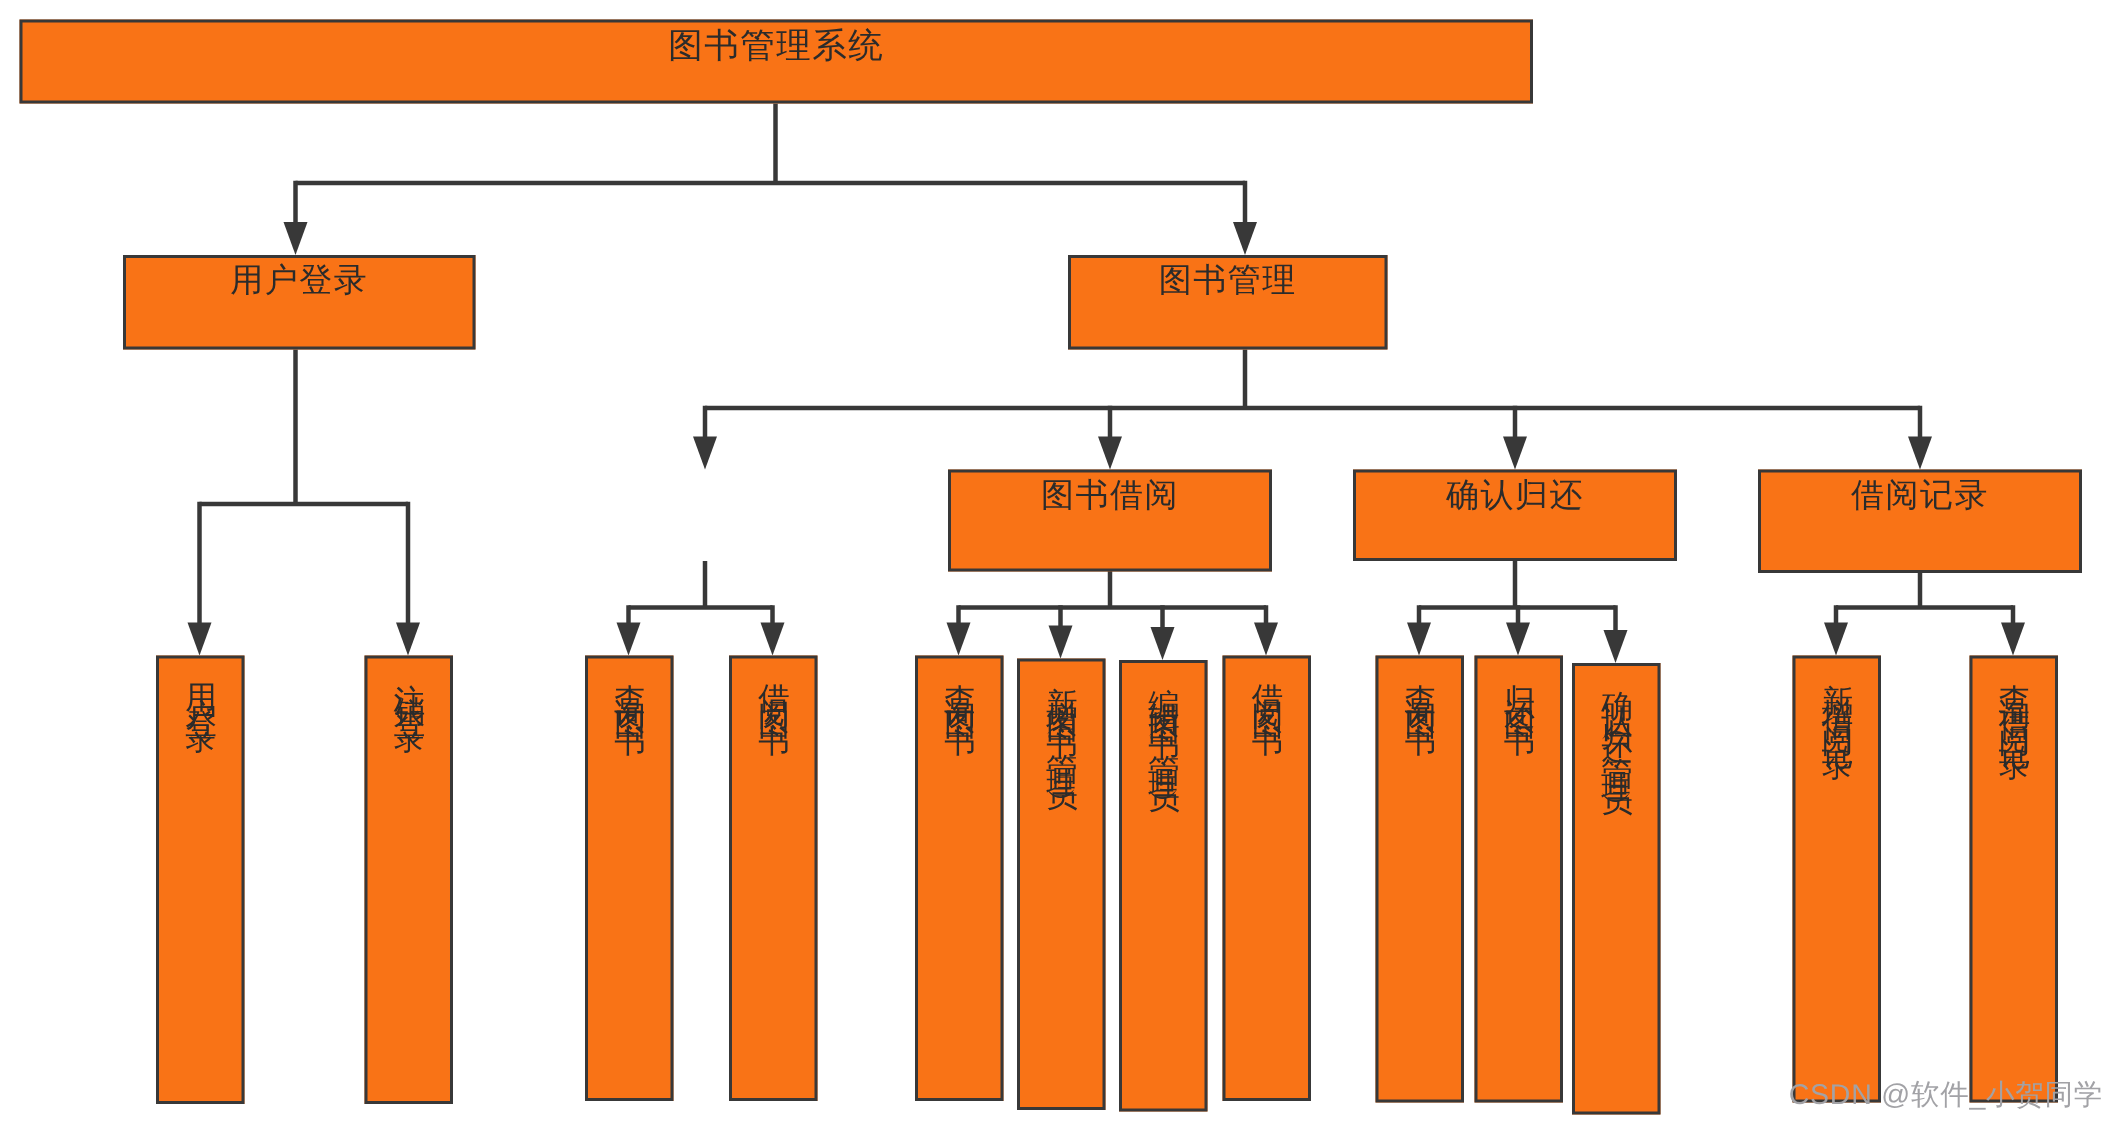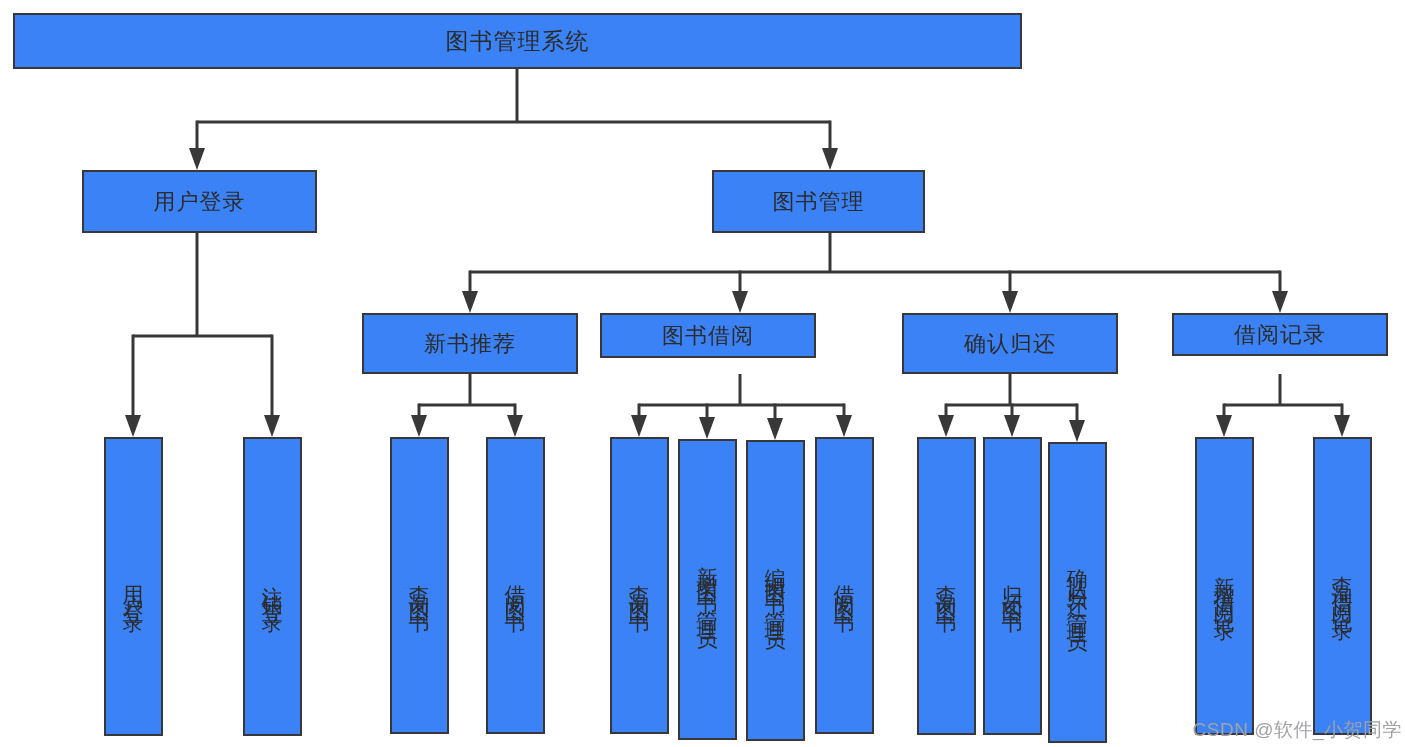--- a/index.html
+++ b/index.html
@@ -15,23 +15,23 @@
     background:var(--bg);
     font-family:"Liberation Sans","DejaVu Sans",sans-serif;
     overflow:hidden;
   }
   #connectors{position:absolute;left:0;top:0;z-index:1;}
   #connectors line, #connectors path{stroke:var(--line);stroke-width:3;fill:none;}
   #connectors polygon{fill:var(--line);stroke:none;}
   .node{
     position:absolute;
     box-sizing:border-box;
-    background:#3b82f6;
+    background:#f97316;
     border:2.5px solid var(--line);
-    display:flex;align-items:center;justify-content:center;
+    display:flex;justify-content:center;
     color:var(--text);
     z-index:2;
   }
   .node.h span{font-size:22px;letter-spacing:1px;white-space:nowrap;}
   .node.root span{font-size:23px;}
   .node.v span{
     writing-mode:vertical-rl;
     text-orientation:mixed;
     font-size:21px;
     letter-spacing:9px;
@@ -133,30 +133,27 @@
     <span>图书管理系统</span>
   </div>
 
   <div class="node h" style="left:82px;top:170px;width:235px;height:63px">
     <span>用户登录</span>
   </div>
   <div class="node h" style="left:712px;top:170px;width:213px;height:63px">
     <span>图书管理</span>
   </div>
 
-  <div class="node h" style="left:362px;top:313px;width:216px;height:61px">
-    <span>新书推荐</span>
-  </div>
-  <div class="node h" style="left:600px;top:313px;width:216px;height:45px">
+  <div class="node h" style="left:632px;top:313px;width:216px;height:68px">
     <span>图书借阅</span>
   </div>
   <div class="node h" style="left:902px;top:313px;width:216px;height:61px">
     <span>确认归还</span>
   </div>
-  <div class="node h" style="left:1172px;top:313px;width:216px;height:43px">
+  <div class="node h" style="left:1172px;top:313px;width:216px;height:69px">
     <span>借阅记录</span>
   </div>
 
   <div class="node v" style="left:104px;top:437px;width:59px;height:299px">
     <span>用户登录</span>
   </div>
   <div class="node v" style="left:243px;top:437px;width:59px;height:299px">
     <span>注销登录</span>
   </div>
 

